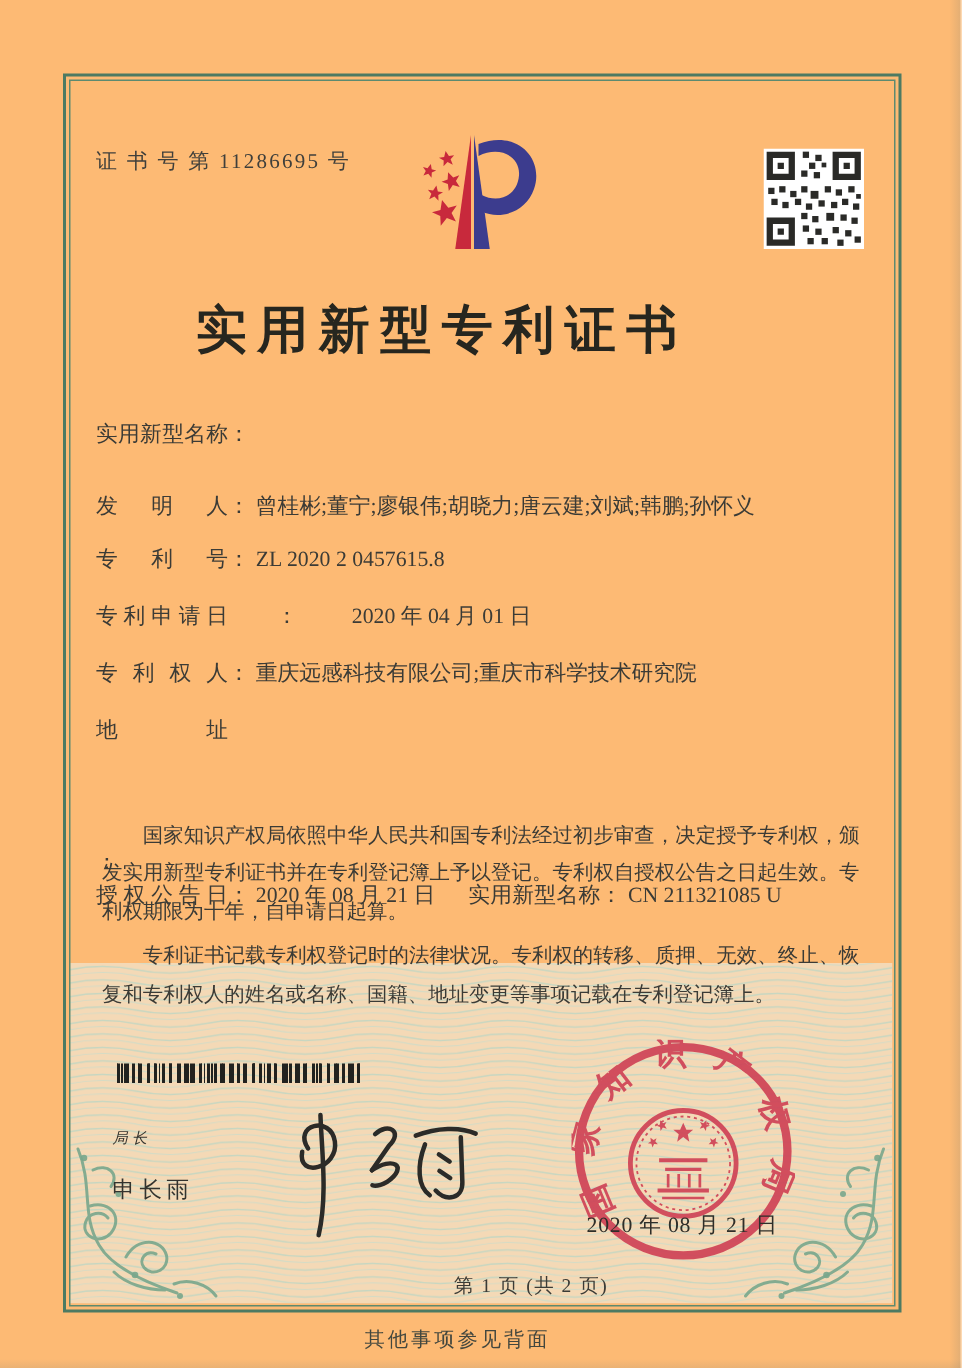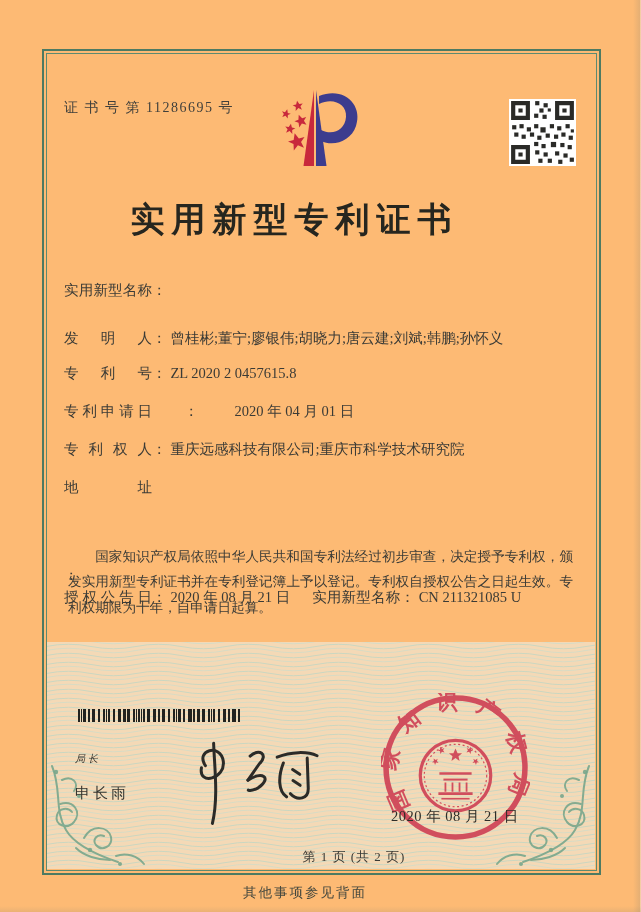--- a/index.html
+++ b/index.html
@@ -227,20 +227,21 @@
       <div class="grant-group grant-2">
         <span class="lbl">实用新型名称</span>
           <span class="colon">：</span>
           <span class="val">CN 211321085 U</span>
       </div>
     </div>
   </div>
 
   <div class="paras">
     <p>国家知识产权局依照中华人民共和国专利法经过初步审查，决定授予专利权，颁发实用新型专利证书并在专利登记簿上予以登记。专利权自授权公告之日起生效。专利权期限为十年，自申请日起算。</p>
+    <p>专利证书记载专利权登记时的法律状况。专利权的转移、质押、无效、终止、恢复和专利权人的姓名或名称、国籍、地址变更等事项记载在专利登记簿上。</p>
   </div>
 
   <div class="barcode"></div>
 
   <div class="director-role">局长</div>
   <div class="director-name">申长雨</div>
 
   <svg class="signature" viewBox="0 0 150 88">
     <g fill="none" stroke="#2b2b28" stroke-width="3" stroke-linecap="round" stroke-linejoin="round" transform="rotate(-2 75 44)">
       <path d="M28,26 C18,10 44,4 46,22 C48,40 20,46 24,28"></path>

